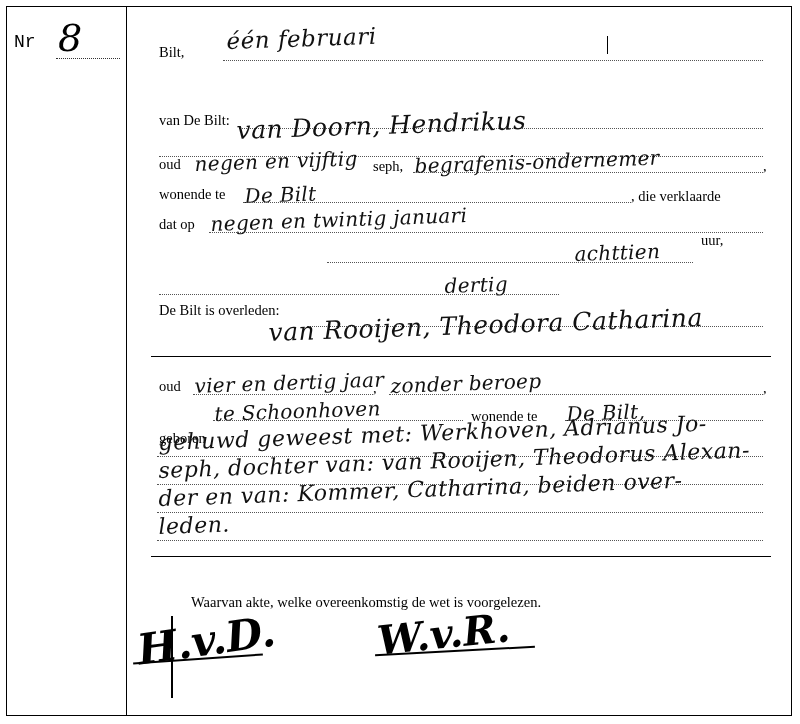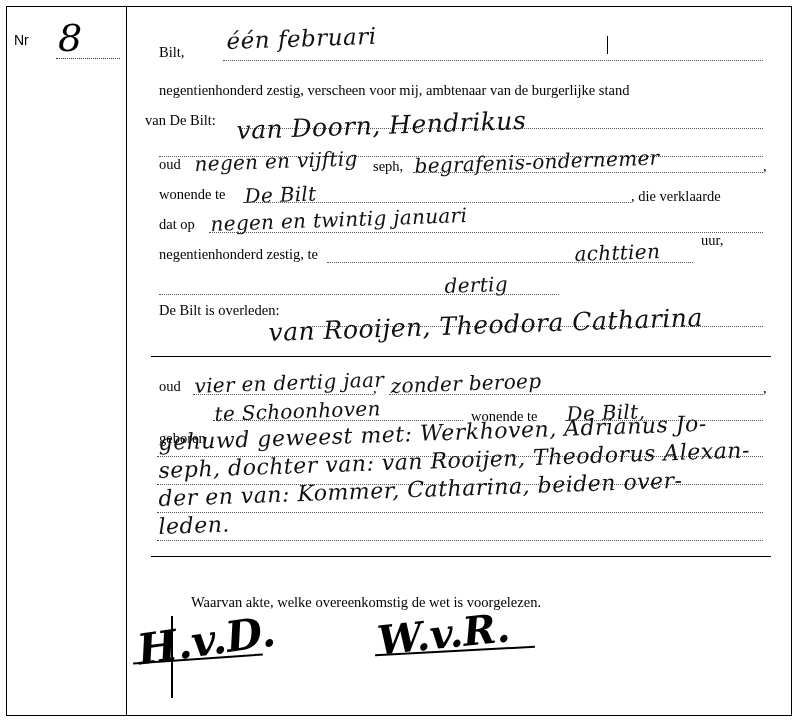--- a/index.html
+++ b/index.html
@@ -44,22 +44,22 @@
     position: absolute;
     left: 14px;
     top: 20px;
     width: 104px;
     height: 40px;
   }
   .nr-label {
     position: absolute;
     left: 0px;
     top: 12px;
-    font-size: 14px;
-    font-family: Liberation Sans, sans-serif;
+    font-size: 18px;
+    font-family: Liberation Mono, monospace;
   }
   .nr-value {
     position: absolute;
     left: 44px;
     top: -4px;
     font-size: 38px;
     font-family: "DejaVu Serif", serif;
     font-style: italic;
     letter-spacing: 1px;
   }
@@ -153,23 +153,22 @@
     <span class="nr-rule"></span>
   </div>
 
   <div class="body">
 
     <span class="pr" style="left:32px; top:38px;">Bilt,</span>
     <span class="hw big" style="left:100px; top:22px;">één februari</span>
     <span class="dots" style="left:96px; top:54px; width:540px;"></span>
     <span class="tick" style="left:480px; top:30px; height:18px;"></span>
 
-    <span class="pr" style="left:32px; top:76px;">negentienhonderd zestig, verscheen voor mij, ambtenaar van de burgerlijke stand</span>
-
-    <span class="pr" style="left:18px; top:106px;text-align:center;">van De Bilt:</span>
+
+    <span class="pr" style="left:32px; top:106px;text-align:center;">van De Bilt:</span>
     <span class="dots" style="left:112px; top:122px; width:524px;"></span>
 
     <span class="hw big" style="left:110px; top:110px; font-size:25px;">van Doorn, Hendrikus</span>
     <span class="dots" style="left:32px; top:150px; width:604px;"></span>
 
     <span class="pr" style="left:32px; top:150px;">oud</span>
     <span class="hw mid" style="left:68px; top:146px;">negen en vijftig</span>
     <span class="pr" style="left:246px; top:152px;">seph,</span>
     <span class="hw mid" style="left:288px; top:148px;">begrafenis-ondernemer</span>
     <span class="dots" style="left:286px; top:166px; width:350px;"></span>
@@ -177,21 +176,20 @@
 
     <span class="pr" style="left:32px; top:180px;">wonende te</span>
     <span class="hw mid" style="left:118px; top:178px;">De Bilt</span>
     <span class="dots" style="left:116px; top:196px; width:388px;"></span>
     <span class="pr" style="left:504px; top:182px;text-align:center;">, die verklaarde</span>
 
     <span class="pr" style="left:32px; top:210px;">dat op</span>
     <span class="hw mid" style="left:84px; top:206px;">negen en twintig januari</span>
     <span class="dots" style="left:82px; top:226px; width:554px;"></span>
 
-    <span class="pr" style="left:32px; top:240px;">negentienhonderd zestig, te</span>
     <span class="hw mid" style="left:448px; top:236px;">achttien</span>
     <span class="dots" style="left:200px; top:256px; width:366px;"></span>
     <span class="pr" style="left:574px; top:226px;">uur,</span>
 
     <span class="hw mid" style="left:318px; top:268px;">dertig</span>
     <span class="dots" style="left:32px; top:288px; width:400px;"></span>
 
     <span class="pr" style="left:32px; top:296px;">De Bilt is overleden:</span>
     <span class="dots" style="left:180px; top:320px; width:456px;"></span>
 

